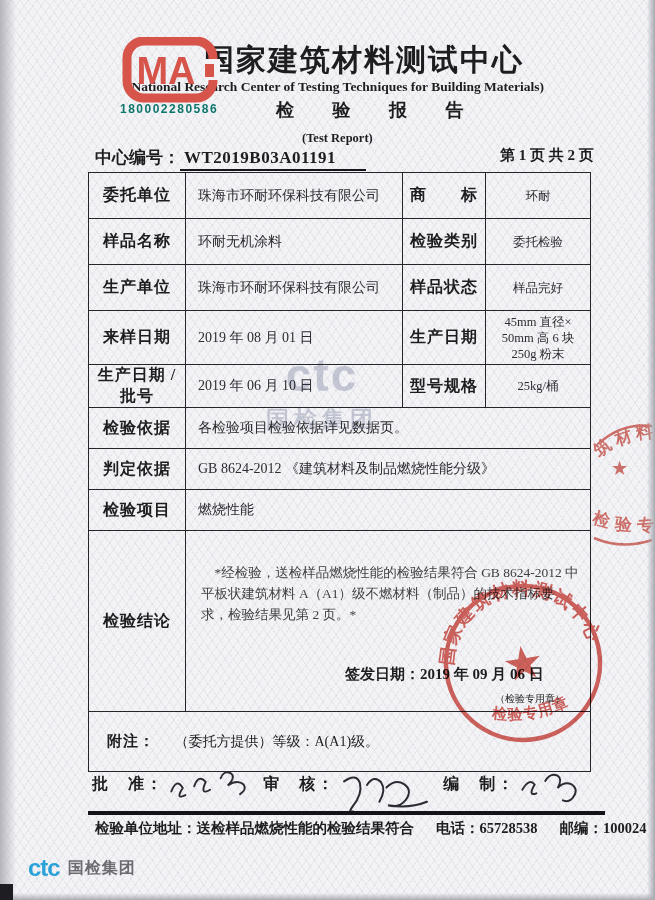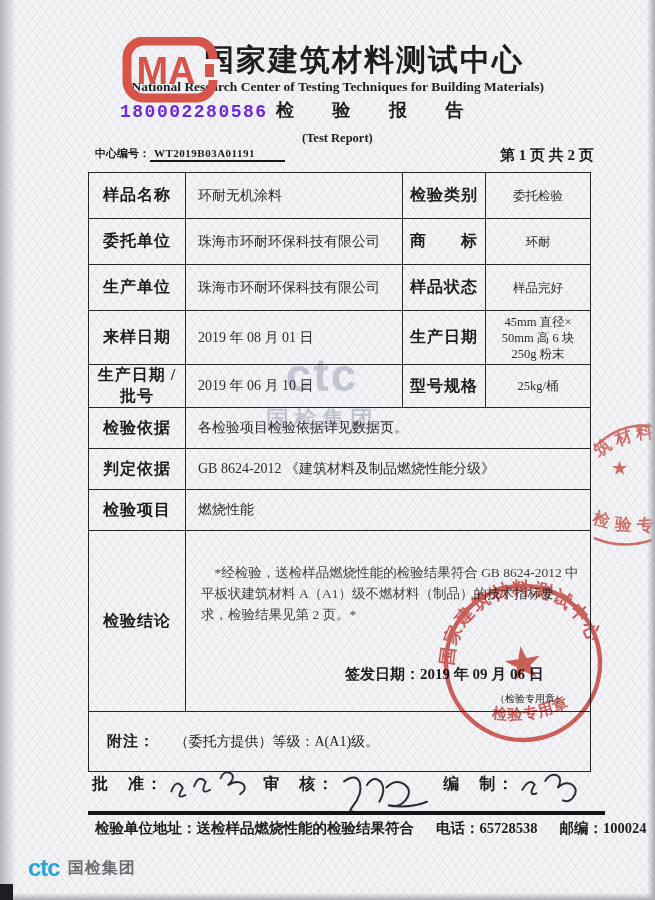--- a/index.html
+++ b/index.html
@@ -18,31 +18,31 @@
     background:linear-gradient(to right,#b4b4bb,rgba(180,180,187,0));z-index:9;}
   .edge-right{position:absolute;right:0;top:0;width:8px;height:900px;
     background:linear-gradient(to left,#a8a8b0,rgba(168,168,176,0));z-index:9;}
   .edge-bottom{position:absolute;left:0;bottom:0;width:655px;height:7px;
     background:linear-gradient(to top,#ababb2,rgba(171,171,178,0));z-index:9;}
   .corner-mark{position:absolute;left:0;top:884px;width:13px;height:16px;background:#1e1e22;z-index:10;}
 
   
   .cma{position:absolute;left:122px;top:37px;z-index:3;}
   .cma-num{position:absolute;left:120px;top:102px;z-index:3;
-    color:#6d28d9;font-weight:bold;font-size:18px;letter-spacing:1.5px;
-    font-family:Liberation Mono, monospace;}
+    color:#0f766e;font-weight:bold;font-size:12px;letter-spacing:1.5px;
+    font-family:Liberation Sans, sans-serif;}
   .title-cn{position:absolute;left:204px;top:40px;width:300px;z-index:2;
     font-size:30px;font-weight:bold;letter-spacing:2px;white-space:nowrap;}
   .title-en{position:absolute;left:127px;top:79px;z-index:2;
     font-size:13.5px;font-weight:bold;white-space:nowrap;}
   .report-cn{position:absolute;left:276px;top:98px;z-index:2;
     font-size:18px;font-weight:bold;letter-spacing:17px;white-space:nowrap;}
   .report-en{position:absolute;left:302px;top:131px;z-index:2;
     font-size:12.5px;font-weight:bold;}
-  .no-row{position:absolute;left:95px;top:146px;z-index:2;font-size:11px;font-weight:bold;}
+  .no-row{position:absolute;left:95px;top:146px;z-index:2;font-size:17px;font-weight:bold;}
   .no-val{display:inline-block;border-bottom:2px solid #16161a;padding:0 30px 1px 4px;
     letter-spacing:.5px;font-family:"Liberation Serif",serif;}
   .page-info{position:absolute;left:500px;top:146px;z-index:2;font-size:15px;font-weight:bold;}
 
   
   .wmark{position:absolute;left:266px;top:348px;z-index:1;text-align:center;
     color:rgba(120,130,155,.38);pointer-events:none;}
   .wmark .w1{font-size:46px;font-weight:bold;font-family:"Liberation Sans",sans-serif;letter-spacing:2px;}
   .wmark .w2{font-size:23px;font-weight:bold;letter-spacing:5px;margin-top:2px;}
 
@@ -122,30 +122,30 @@
 
 <table class="doc">
   <colgroup>
       <col style="width:97px">
       <col style="width:217px">
       <col style="width:83px">
       <col style="width:105px">
     </colgroup>
   <tbody>
       <tr>
+    <td class="lab h45">委托单位</td>
+    <td class="val">珠海市环耐环保科技有限公司</td>
+    <td class="lab">商　　标</td>
+    <td class="val2">环耐</td>
+  </tr>
+  <tr>
     <td class="lab h45">样品名称</td>
     <td class="val">环耐无机涂料</td>
     <td class="lab">检验类别</td>
     <td class="val2">委托检验</td>
-  </tr>
-  <tr>
-    <td class="lab h45">委托单位</td>
-    <td class="val">珠海市环耐环保科技有限公司</td>
-    <td class="lab">商　　标</td>
-    <td class="val2">环耐</td>
   </tr>
   <tr>
     <td class="lab h45">生产单位</td>
     <td class="val">珠海市环耐环保科技有限公司</td>
     <td class="lab">样品状态</td>
     <td class="val2">样品完好</td>
   </tr>
   <tr>
     <td class="lab h53">来样日期</td>
     <td class="val">2019 年 08 月 01 日</td>

